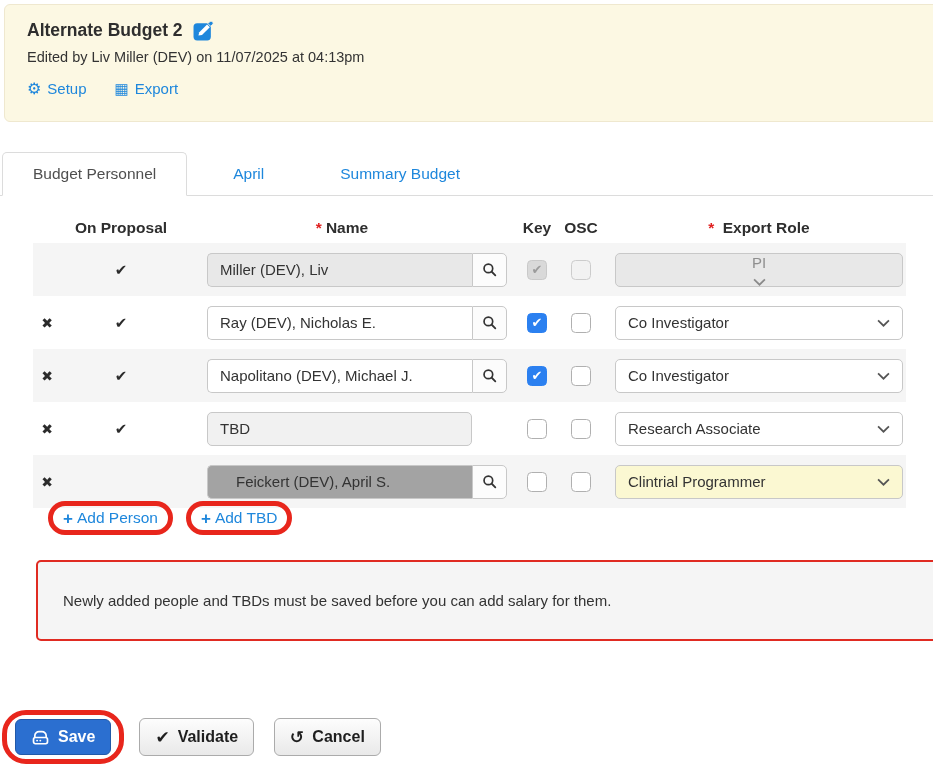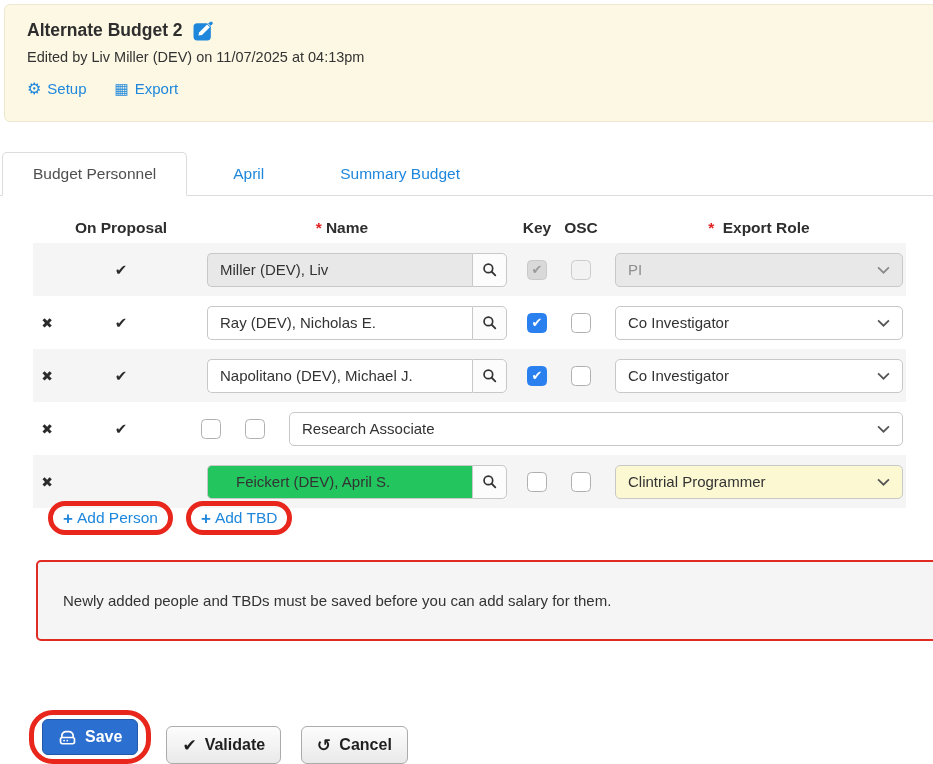--- a/index.html
+++ b/index.html
@@ -47,52 +47,52 @@
   .tick { font-size:15px; font-weight:bold; color:#2b2b2b; visibility:hidden; }
   .tick.shown { visibility:visible; }
 
   .name-input { flex:1; min-width:0; height:34px; border:1px solid #c8c8c8; border-radius:5px;
     padding:0 12px; font-size:15px; color:#333; background:#fff;
     font-family:"Liberation Sans","DejaVu Sans",sans-serif; }
   .with-search .name-input { border-radius:5px 0 0 5px; border-right:none; }
   .no-search .name-input { flex:none; width:265px; }
   .name-input.disabled { background:#e8e8e8; }
   .name-input.readonly { background:#f1f1f1; }
-  .name-input.highlight { background:#22c55e;padding-left:28px; }
+  .name-input.highlight { background:#a3a3a3;padding-left:28px; }
   .search-btn { width:35px; height:34px; border:1px solid #c8c8c8; border-radius:0 5px 5px 0;
     background:#fcfcfc; display:flex; align-items:center; justify-content:center; cursor:pointer; }
 
   .cb { width:20px; height:20px; border:1.5px solid #b0b0b0; border-radius:4.5px; background:#fff;
     display:flex; align-items:center; justify-content:center; cursor:pointer; }
   .cb .tickmark { display:none; font-size:13px; font-weight:bold; color:#fff; line-height:1; }
   .cb.checked { background:#2b80f0; border-color:#2b80f0; }
   .cb.checked .tickmark { display:block; }
   .cb.disabled { background:#f2f2f2; border-color:#cccccc; cursor:default; }
   .cb.checked.disabled { background:#d9d9d9; border-color:#c9c9c9; }
   .cb.checked.disabled .tickmark { color:#9b9b9b; }
 
   .role-select { height:34px; border:1px solid #c8c8c8; border-radius:5px; background:#fff;
     display:flex; align-items:center; justify-content:space-between; padding:0 12px;
     font-size:15px; color:#333; cursor:pointer; }
-  .role-select.disabled { background:#e8e8e8; color:#8e8e8e; cursor:default; }
+  .role-select.disabled { background:#e8e8e8; color:#8e8e8e; cursor:default;flex-direction:column; }
   .role-select.highlight { background:#fbf8d2;text-align:right; }
 
   
   .add-row { position:absolute; left:48px; top:501px; display:flex; gap:13px; align-items:center; }
   .annot { border:5px solid #e8261c; border-radius:18px; padding:3px 10px; display:inline-flex; }
   .add-link { display:flex; align-items:center; gap:4px; color:#1e87dc; font-size:15.5px; cursor:pointer; }
   .plus { font-weight:bold; font-size:17px; line-height:1; }
 
   
   .notice { position:absolute; left:36px; top:560px; width:912px; height:81px;
     background:#f5f5f5; border:2px solid #e02b22; border-radius:5px;
     display:flex; align-items:center; padding-left:25px; font-size:15px; color:#333; }
 
   
-  .footer { position:absolute; left:29px; top:710px; display:flex; align-items:flex-end; }
+  .footer { position:absolute; left:2px; top:710px; display:flex; align-items:center; }
   .save-annot { border:5px solid #e8261c; border-radius:24px; padding:4px 8px; display:inline-flex; }
   .btn { display:flex; align-items:center; gap:8px; border-radius:6px; font-size:16px;
     cursor:pointer; height:36px; padding:0 15px;
     font-family:"Liberation Sans","DejaVu Sans",sans-serif; }
   .btn-save { background:#2b6fd0; border:1px solid #2159a8; color:#fff; font-weight:bold; }
   .btn-plain { background:linear-gradient(#fdfdfd,#e9e9e9); border:1px solid #ababab;
     color:#1f1f1f; font-weight:600; height:38px; }
   .btn-validate { margin-left:15px; }
   .btn-cancel { margin-left:20px; }
   .glyph-icon { font-size:17px; font-weight:bold; line-height:1; }
@@ -233,20 +233,23 @@
       <svg width="13" height="8" viewBox="0 0 12 7">
             <polyline points="1,1 6,6 11,1" fill="none" stroke="#555" stroke-width="1.6"></polyline>
           </svg>
     </div>
       </div>
   </div>
 
   <div class="trow">
     <div class="col-del"><span class="x-mark shown">✖</span></div>
     <div class="col-prop"><span class="tick shown">✔</span></div>
+    <div class="col-name no-search">
+      <input class="name-input readonly" value="TBD" style="">
+    </div>
     <div class="col-key">
         <div class="cb"></div>
       </div>
     <div class="col-osc">
         <div class="cb"></div>
       </div>
     <div class="col-role">
         <div class="role-select">
       <span>Research Associate</span>
       <svg width="13" height="8" viewBox="0 0 12 7">

